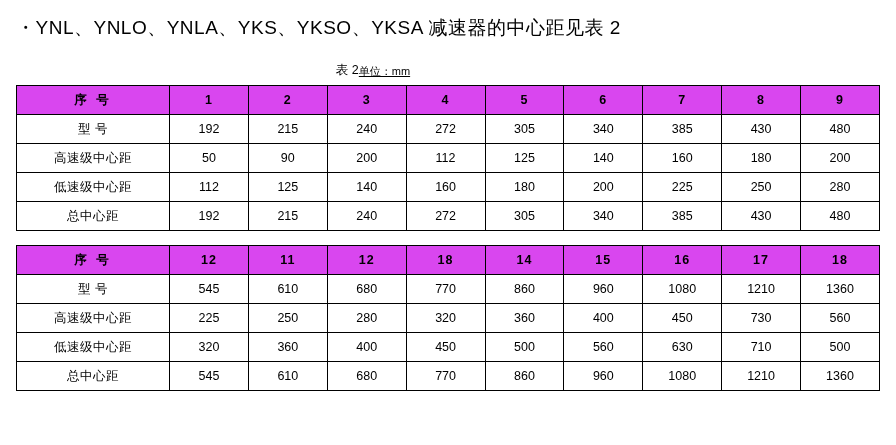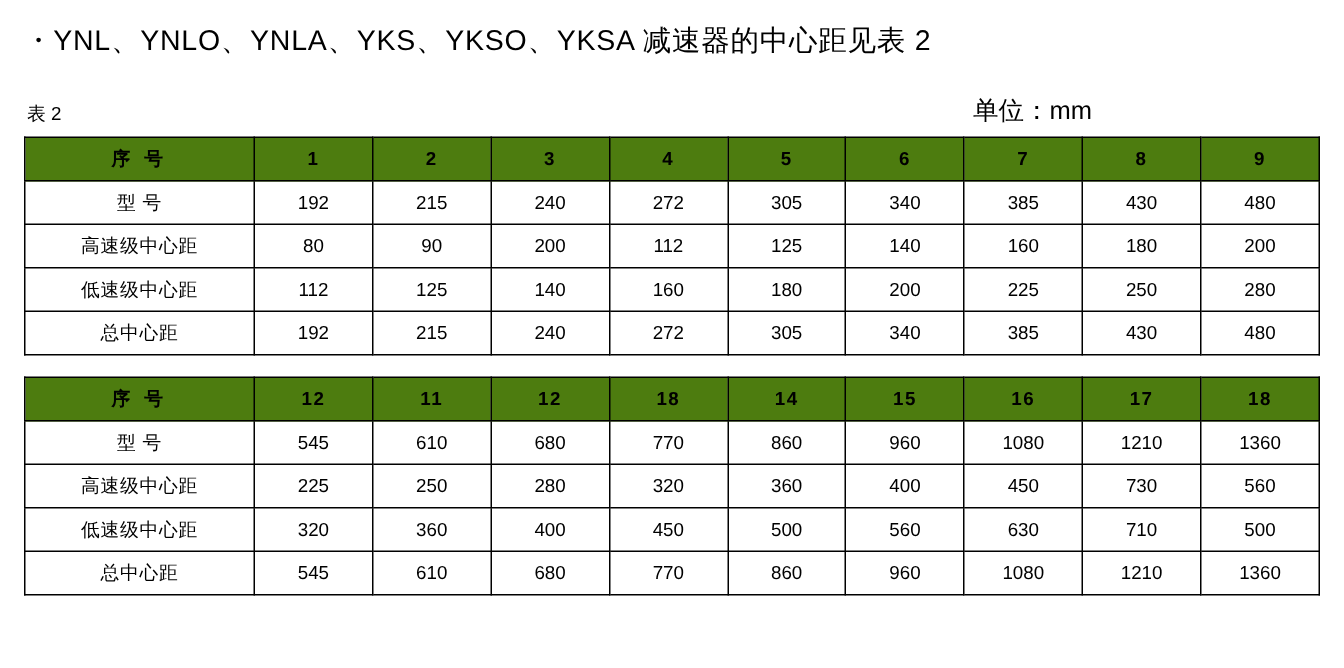--- a/index.html
+++ b/index.html
@@ -23,51 +23,52 @@
   }
   .heading {
     font-size: 19px;
     line-height: 24px;
     padding-top: 16px;
     letter-spacing: 0.5px;
     white-space: nowrap;
   }
   .caption-row {
     display: flex;
-    justify-content: space-between;
+    justify-content: center;
     align-items: flex-end;
     font-size: 12px;
     margin-top: 22px;
     padding: 0 2px 0 2px;
   }
   .caption-left {
     font-size: 12.5px;
   }
   .caption-right {
-    font-size: 17px;
+    font-size: 11px;
+    text-decoration: underline;
   }
   table.data {
     border-collapse: collapse;
     width: 864px;
     margin-top: 6px;
     table-layout: fixed;
   }
   table.data + table.data {
     margin-top: 14px;
   }
   table.data td {
     border: 1px solid #000000;
     height: 28px;
     text-align: center;
     vertical-align: middle;
     font-size: 12.5px;
     padding: 0;
   }
   table.data tr.header td {
-    background: #4d7c0f;
+    background: #d946ef;
     font-weight: bold;
     letter-spacing: 1px;
   }
   table.data td.rowlabel {
     width: 152px;
     font-size: 12.5px;
     letter-spacing: 0.5px;
   }
   table.data tr.header td.rowlabel {
     letter-spacing: 3px;
@@ -106,21 +107,21 @@
         <td>240</td>
         <td>272</td>
         <td>305</td>
         <td>340</td>
         <td>385</td>
         <td>430</td>
         <td>480</td>
       </tr>
       <tr>
         <td class="rowlabel">高速级中心距</td>
-        <td>80</td>
+        <td>50</td>
         <td>90</td>
         <td>200</td>
         <td>112</td>
         <td>125</td>
         <td>140</td>
         <td>160</td>
         <td>180</td>
         <td>200</td>
       </tr>
       <tr>

